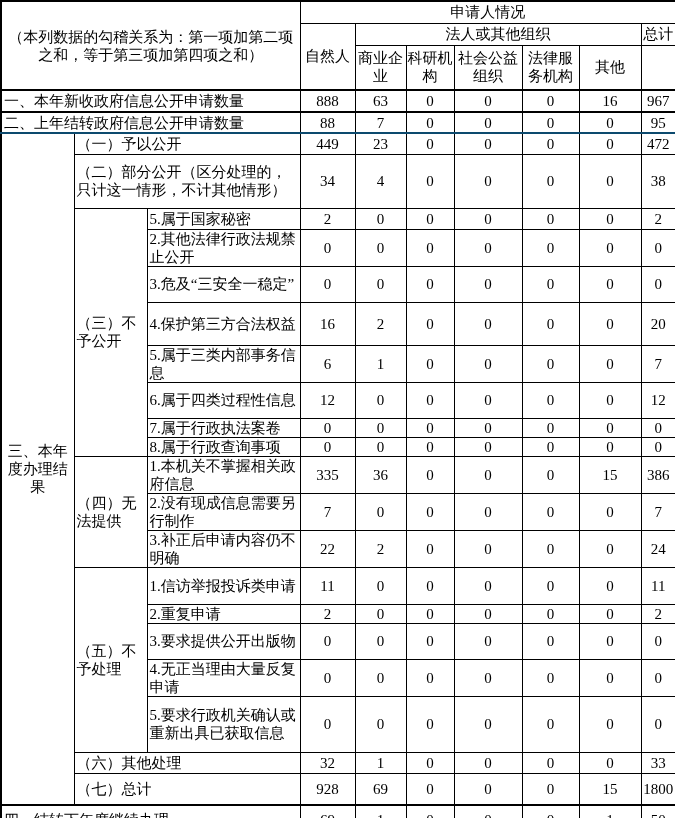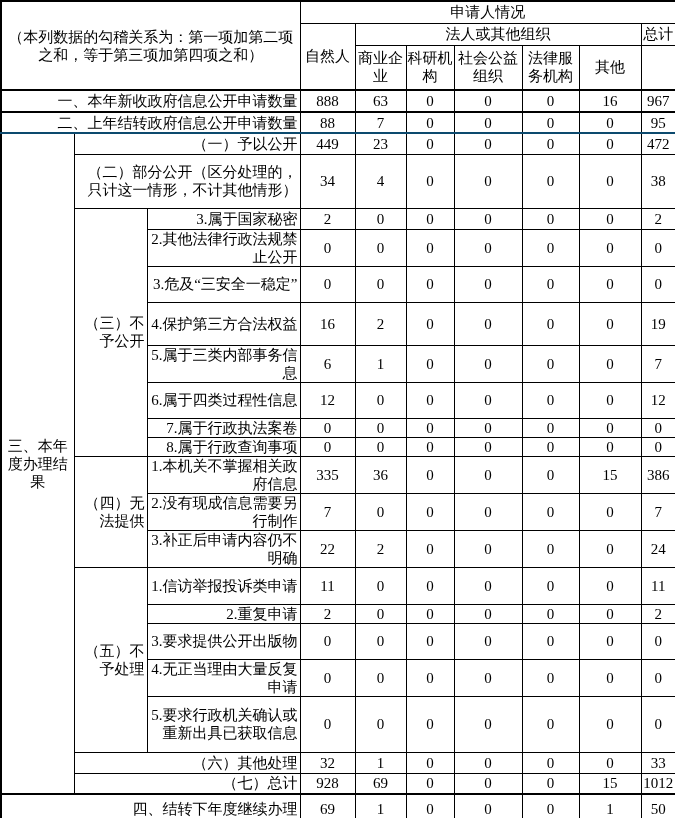--- a/index.html
+++ b/index.html
@@ -3,21 +3,21 @@
 <meta charset="utf-8">
 <style>
   html,body{margin:0;padding:0;background:#fff}
   .page{width:675px}
   table{border-collapse:collapse;table-layout:fixed;width:675px;
         font-family:"Liberation Serif","DejaVu Serif",serif;
         font-size:15px;line-height:18px;color:#000;border:2px solid #000}
   td{border:1px solid #000;padding:0 2px;vertical-align:middle;overflow:hidden;word-break:break-all}
   td.c{text-align:center;padding:0}
   td.num{text-align:center;padding:0}
-  td.lbl{text-align:right}
+  td.lbl{text-align:left}
   td.note{text-align:center;padding:0 6px}
   tr.thick td{border-top:2px solid #000}
   tr.thickb td{border-bottom:2px solid #0c4a6e}
 </style>
 </head>
 <body>
 
 <div class="page">
 <table>
 <colgroup>
@@ -89,21 +89,21 @@
     <td class="num">4</td>
     <td class="num">0</td>
     <td class="num">0</td>
     <td class="num">0</td>
     <td class="num">0</td>
     <td class="num">38</td>
   </tr>
 
   <tr style="height:21px">
     <td class="lbl" rowspan="8">（三）不予公开</td>
-    <td class="lbl">3.属于国家秘密</td>
+    <td class="lbl">5.属于国家秘密</td>
     <td class="num">2</td>
     <td class="num">0</td>
     <td class="num">0</td>
     <td class="num">0</td>
     <td class="num">0</td>
     <td class="num">0</td>
     <td class="num">2</td>
   </tr>
   <tr style="height:36px">
     <td class="lbl">2.其他法律行政法规禁止公开</td>
@@ -126,21 +126,21 @@
     <td class="num">0</td>
   </tr>
   <tr style="height:43px">
     <td class="lbl">4.保护第三方合法权益</td>
     <td class="num">16</td>
     <td class="num">2</td>
     <td class="num">0</td>
     <td class="num">0</td>
     <td class="num">0</td>
     <td class="num">0</td>
-    <td class="num">19</td>
+    <td class="num">20</td>
   </tr>
   <tr style="height:36px">
     <td class="lbl">5.属于三类内部事务信息</td>
     <td class="num">6</td>
     <td class="num">1</td>
     <td class="num">0</td>
     <td class="num">0</td>
     <td class="num">0</td>
     <td class="num">0</td>
     <td class="num">7</td>
@@ -263,29 +263,29 @@
   <tr style="height:21px">
     <td class="lbl" colspan="2">（六）其他处理</td>
     <td class="num">32</td>
     <td class="num">1</td>
     <td class="num">0</td>
     <td class="num">0</td>
     <td class="num">0</td>
     <td class="num">0</td>
     <td class="num">33</td>
   </tr>
-  <tr style="height:21px">
+  <tr style="height:32px">
     <td class="lbl" colspan="2">（七）总计</td>
     <td class="num">928</td>
     <td class="num">69</td>
     <td class="num">0</td>
     <td class="num">0</td>
     <td class="num">0</td>
     <td class="num">15</td>
-    <td class="num">1012</td>
+    <td class="num">1800</td>
   </tr>
 
   <tr style="height:30px" class="thick">
     <td class="lbl" colspan="3">四、结转下年度继续办理</td>
     <td class="num">69</td>
     <td class="num">1</td>
     <td class="num">0</td>
     <td class="num">0</td>
     <td class="num">0</td>
     <td class="num">1</td>

